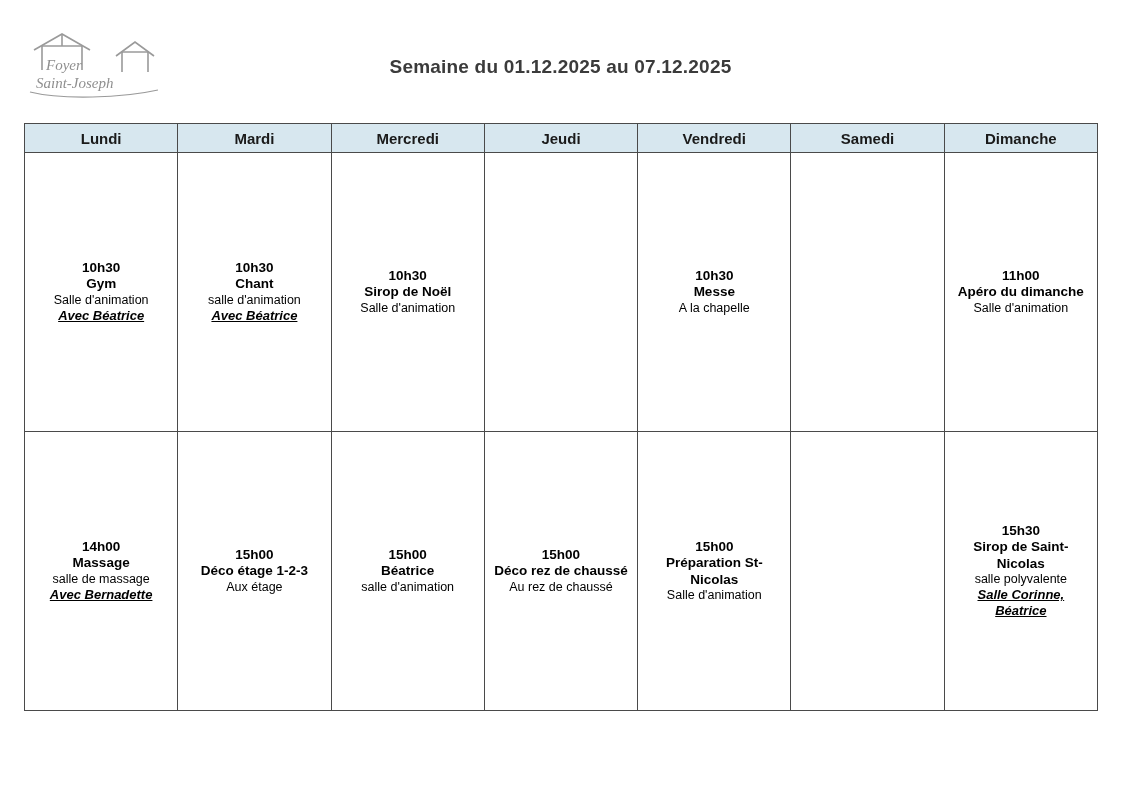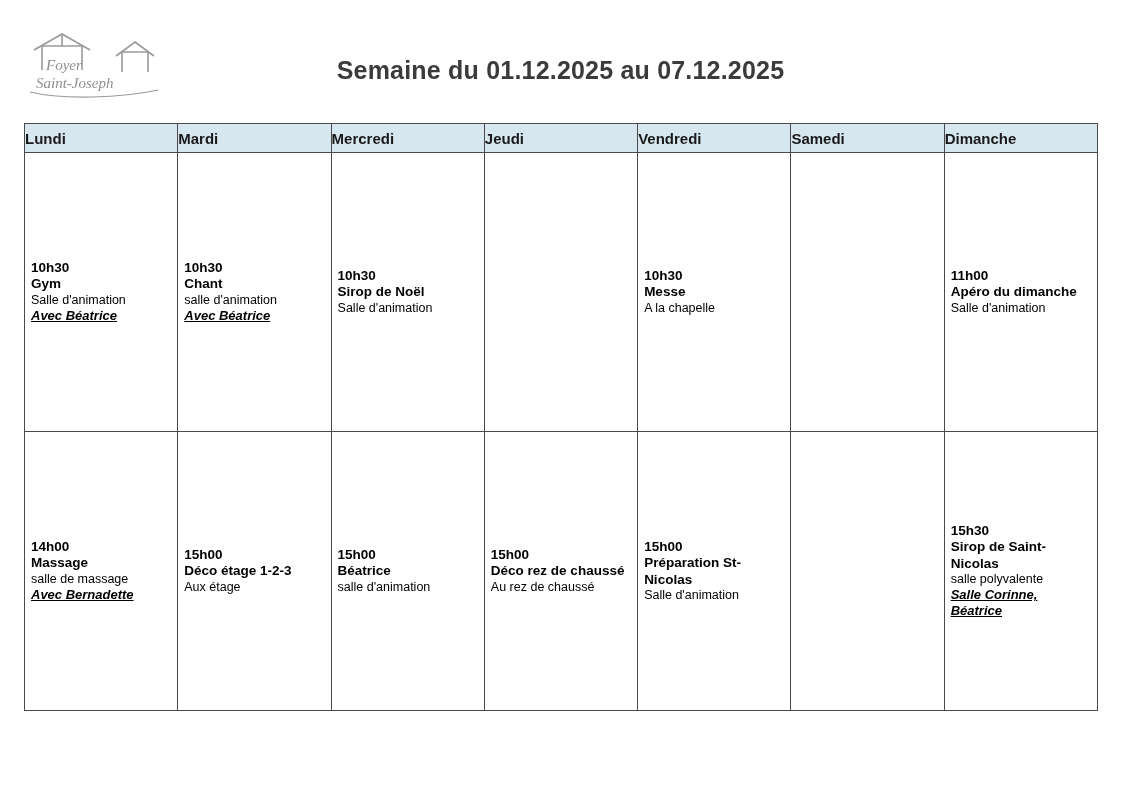--- a/index.html
+++ b/index.html
@@ -43,41 +43,41 @@
   .logo svg {
     display: block;
   }
 
   .title {
     position: absolute;
     left: 0;
     top: 56px;
     width: 1121px;
     text-align: center;
-    font-size: 25px;
+    font-size: 19px;
     font-weight: bold;
     color: #3b3b3b;
     letter-spacing: 0.2px;
   }
 
   
   .planning {
     position: absolute;
     left: 24px;
     top: 123px;
     width: 1074px;
     border-collapse: collapse;
     table-layout: fixed;
   }
 
   .planning th,
   .planning td {
     border: 1px solid #4a4a4a;
     vertical-align: middle;
-    text-align: left;
+    text-align: center;
     padding: 0;
   }
 
   .planning th {
     background: #d7e7ef;
     height: 28px;
     font-size: 15px;
     font-weight: bold;
     color: #1a1a1a;
   }

